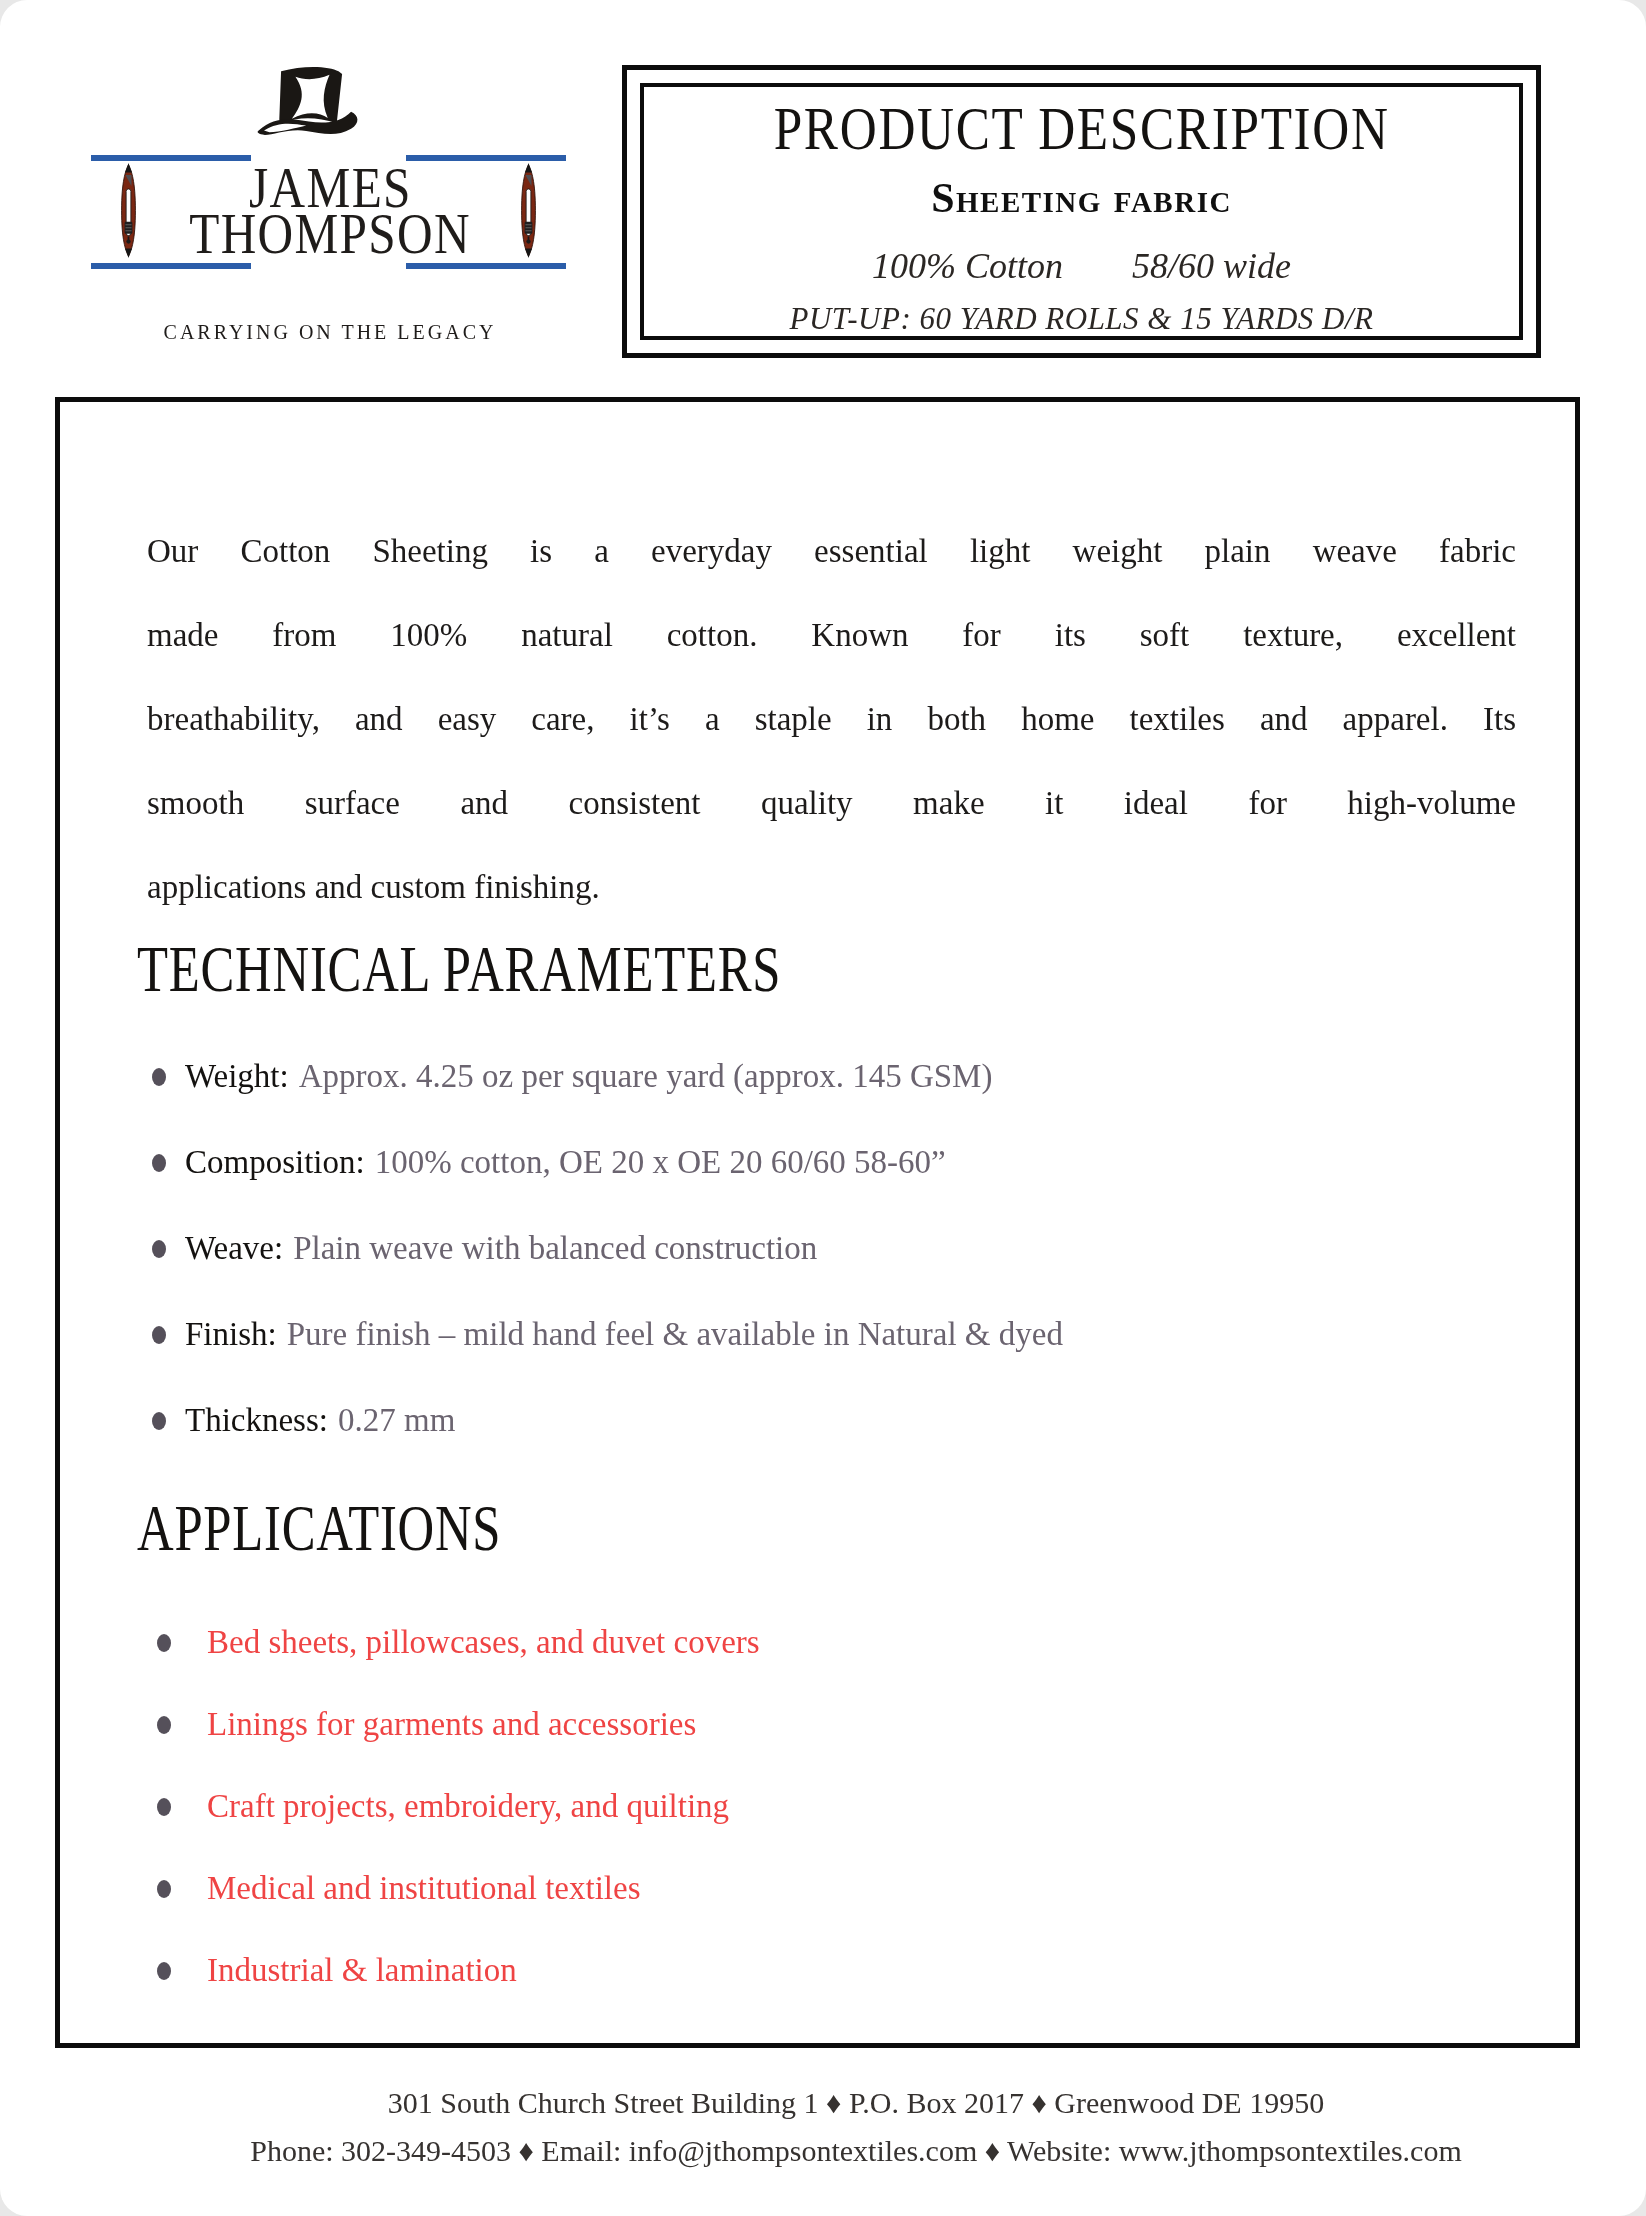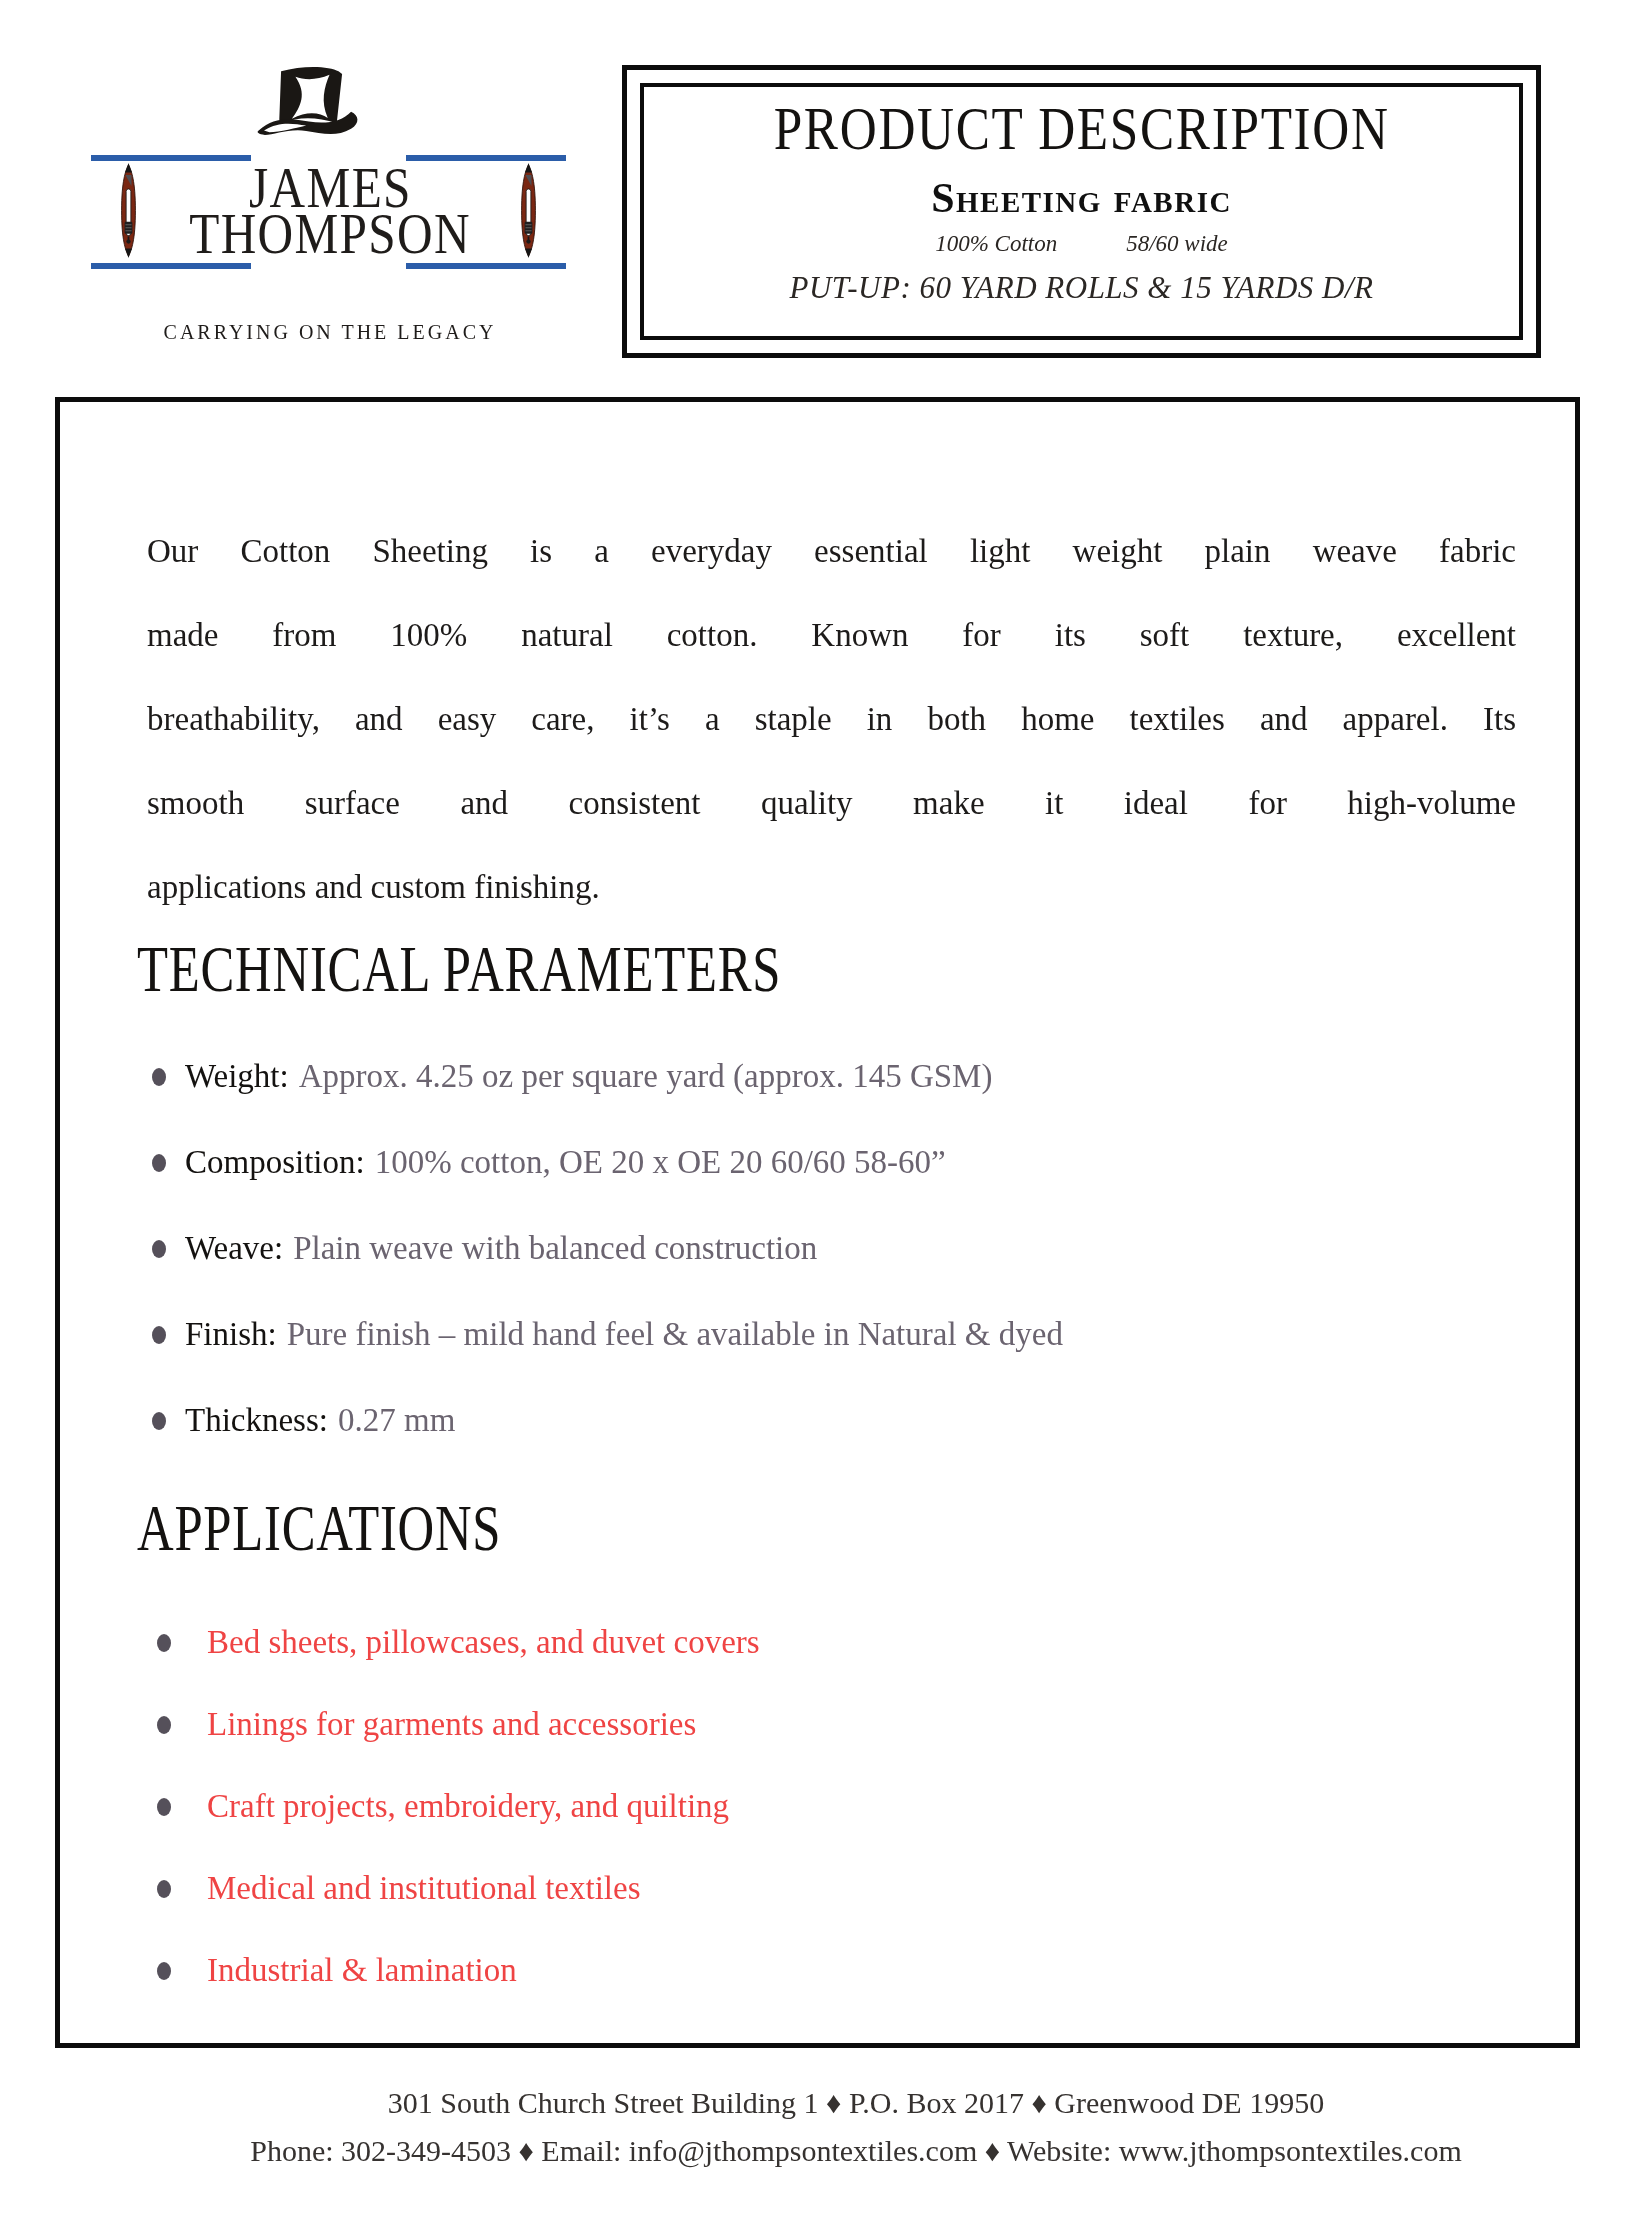--- a/index.html
+++ b/index.html
@@ -11,20 +11,21 @@
     --footer-ink:#363230;
   }
   html,body{margin:0;padding:0;background:#e8e8e8;}
   .page{
     position:relative;
     width:1646px;height:2216px;
     background:#ffffff;
     font-family:"Liberation Serif","DejaVu Serif",serif;
     color:var(--ink);
     overflow:hidden;
+    border-radius:27px;
   }
   
   .logo{position:absolute;left:0;top:0;width:660px;height:363px;}
   .logo-hat{position:absolute;left:254px;top:65px;width:108px;height:83px;}
   .rule{position:absolute;height:5.5px;background:var(--accent-blue);}
   .rule.tl{left:91px;top:155px;width:160px;}
   .rule.tr{left:406px;top:155px;width:160px;}
   .rule.bl{left:91px;top:263px;width:160px;}
   .rule.br{left:406px;top:263px;width:160px;}
   .shuttle{position:absolute;top:162px;width:19px;height:97px;}
@@ -44,21 +45,21 @@
   }
   .product-box-inner{
     position:absolute;left:13px;top:13px;right:13px;bottom:13px;
     border:4.5px solid #0c0c0c;
     display:flex;flex-direction:column;align-items:center;
     padding-top:11px;box-sizing:border-box;
   }
   .product-title{font-size:61px;line-height:1;white-space:nowrap;color:#141210;}
   .product-title>span{display:inline-block;transform:scaleX(0.84);transform-origin:50% 0;letter-spacing:2px;}
   .product-subtitle{margin-top:18px;font-size:42px;line-height:1;font-weight:700;font-variant:small-caps;letter-spacing:1.5px;color:#101010;}
-  .product-specs{margin-top:12px;display:flex;gap:69px;font-size:23px;line-height:1.1;font-style:italic;color:#2b2724;}
+  .product-specs{margin-top:28px;display:flex;gap:69px;font-size:36px;line-height:1.1;font-style:italic;color:#2b2724;}
   .product-putup{margin-top:15px;font-size:31px;line-height:1.1;font-style:italic;color:#2b2724;letter-spacing:0.5px;}
   
   .main-box{
     position:absolute;left:55px;top:397px;width:1525px;height:1651px;
     border:5.5px solid #0c0c0c;box-sizing:border-box;
   }
   .intro{position:absolute;left:87px;top:107px;width:1369px;font-size:33px;line-height:84px;color:#1d1b1a;}
   .intro-line{text-align:justify;text-align-last:justify;text-justify:inter-word;}
   .intro-line:last-child{text-align-last:left;}
   .section-heading{position:absolute;left:77px;font-size:65px;line-height:1;white-space:nowrap;color:#141210;}

